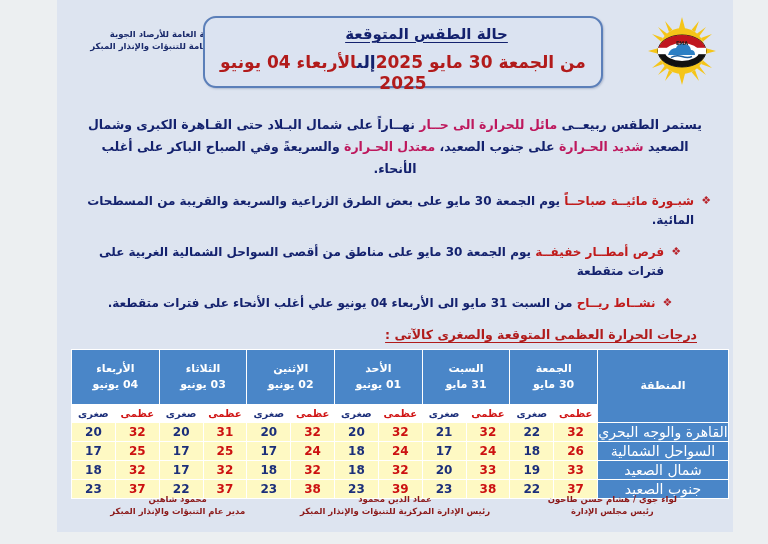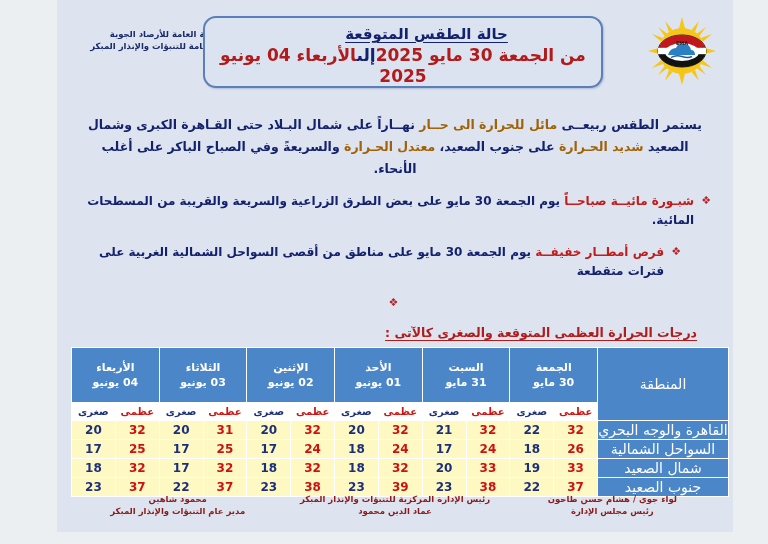--- a/index.html
+++ b/index.html
@@ -69,40 +69,40 @@
   #title-main {
     margin-top: 7px;
     font-size: 15px;
     font-weight: bold;
     color: #14226e;
     text-decoration: underline;
     text-underline-offset: 3px;
     padding-left: 47px;
   }
   #title-sub {
-    margin-top: 2px;
+    margin-top: 9px;
     font-size: 17px;
     font-weight: bold;
     color: #b21b1b;
     line-height: 1.25;
     direction: rtl;
   }
   #title-sub .blue { color: #14226e; }
 
   
   #intro {
     margin: 14px 28px 0 28px;
     text-align: center;
     font-size: 12.5px;
     font-weight: bold;
     line-height: 1.75;
     color: #14226e;
     letter-spacing: .2px;
   }
-  #intro .red { color: #a16207; }
+  #intro .red { color: #be185d; }
 
   
   #bullets {
     margin: 12px 22px 0 22px;
   }
   .bullet {
     display: flex;
     flex-direction: row;
     align-items: flex-start;
     justify-content: flex-start;
@@ -156,22 +156,22 @@
     background: #4a86c8;
     color: #ffffff;
     font-size: 11px;
     font-weight: bold;
     height: 54px;
     line-height: 1.4;
   }
   th.region-head {
     background: #4a86c8;
     color: #ffffff;
-    font-size: 14px;
-    font-weight: normal;
+    font-size: 11px;
+    font-weight: bold;
     width: 130px;
   }
   th.sub-max, th.sub-min {
     background: #ffffff;
     font-size: 10px;
     font-weight: bold;
     height: 17px;
   }
   th.sub-max { color: #d01414; }
   th.sub-min { color: #1c2f7a; }
@@ -281,20 +281,21 @@
       <span><span class="red">شبـورة مائيــة صباحــاً</span><span class="udl"> يوم الجمعة 30 مايو</span><span> على بعض الطرق الزراعية والسريعة والقريبة من المسطحات المائية.</span></span>
     </div>
 
     <div class="bullet bullet-2">
       <span class="bullet-mark">❖</span>
       <span><span class="red">فرص أمطــار خفيفــة</span><span class="udl"> يوم الجمعة 30 مايو</span><span> على مناطق من أقصى السواحل الشمالية الغربية على فترات متقطعة</span></span>
     </div>
 
     <div class="bullet bullet-3">
       <span class="bullet-mark">❖</span>
+      <span><span class="red">نشــاط ريــاح</span><span class="udl"> من السبت 31 مايو الى الأربعاء 04 يونيو</span><span> علي أغلب الأنحاء على فترات متقطعة.</span></span>
     </div>
   </div>
 
   <div id="table-caption">درجات الحرارة العظمى المتوقعة والصغرى كالآتى :</div>
 
   <div id="temp-table-wrap">
     <table class="temp">
       <thead>
         <tr>
           <th class="region-head" rowspan="2">المنطقة</th>
@@ -402,22 +403,22 @@
       </tbody>
     </table>
   </div>
 
   <div id="footer">
     <div class="sig">
       <div>لواء جوي / هشام حسن طاحون</div>
       <div>رئيس مجلس الإدارة</div>
     </div>
     <div class="sig">
+      <div>عماد الدين محمود</div>
       <div>رئيس الإدارة المركزية للتنبؤات والإنذار المبكر</div>
-      <div>عماد الدين محمود</div>
     </div>
     <div class="sig">
       <div>محمود شاهين</div>
       <div>مدير عام التنبؤات والإنذار المبكر</div>
     </div>
   </div>
 
 </div>
 
 </body></html>

